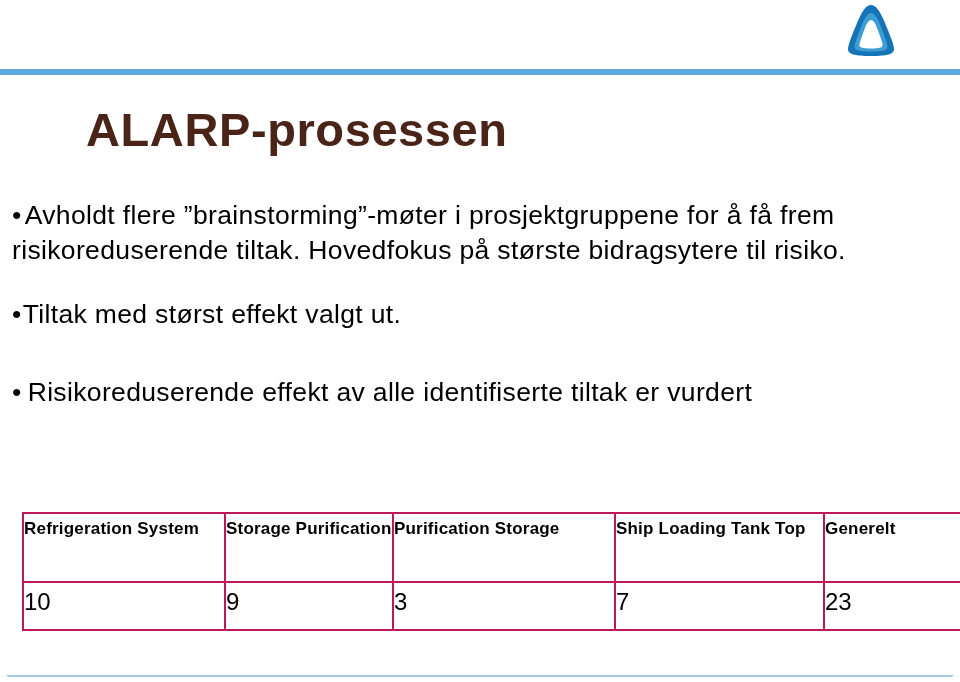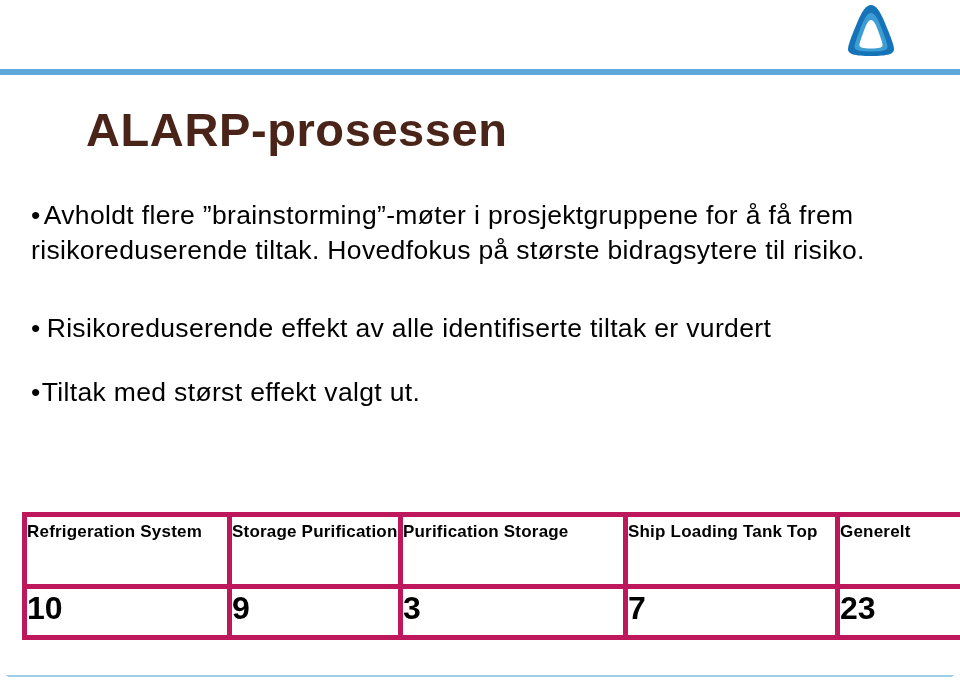--- a/index.html
+++ b/index.html
@@ -60,21 +60,21 @@
     font-size: 47px;
     font-weight: bold;
     letter-spacing: 0.6px;
     line-height: 56px;
     white-space: nowrap;
   }
 
   
   .bullets {
     position: absolute;
-    left: 31px;
+    left: 12px;
     top: 198px;
     width: 920px;
   }
   .bullet {
     display: block;
     color: #000000;
     font-size: 26.5px;
     line-height: 35px;
     letter-spacing: 0.35px;
     text-indent: 0;
@@ -92,36 +92,36 @@
   
   .tbl {
     position: absolute;
     left: 22px;
     top: 512px;
     width: 934px;
     border-collapse: collapse;
     table-layout: fixed;
   }
   .tbl td {
-    border: 5px solid #be185d;
+    border: 2px solid #be185d;
     vertical-align: top;
     padding: 4px 0 4px 0;
     color: #000000;
     margin-top: 8px;
   }
   .tbl tr.head td {
     font-size: 17px;
     font-weight: bold;
     line-height: 21px;
     letter-spacing: 0.2px;
     height: 59px;
   }
   .tbl tr.vals td {
-    font-size: 32px;
-    font-weight: bold;
+    font-size: 24px;
+    font-weight: normal;
     line-height: 34px;
     height: 40px;
     padding-top: 2px;
   }
   .c0 { width: 200px; }
   .c1 { width: 166px; }
   .c2 { width: 220px; }
   .c3 { width: 207px; }
   .c4 { width: 141px; }
 </style>
@@ -137,22 +137,22 @@
       <path d="M33 16 C35.4 16 37.6 20 40 26.5 C42.4 33 44.6 39 44.6 41.2 C44.6 43.5 41 44.4 33 44.4 C25 44.4 21.4 43.5 21.4 41.2 C21.4 39 23.6 33 26 26.5 C28.4 20 30.6 16 33 16 Z" fill="#ffffff"></path>
     </svg>
   </div>
 
   <div class="top-rule"></div>
 
   <div class="title">ALARP-prosessen</div>
 
   <div class="bullets">
     <div class="bullet b1"><span class="dot">•</span><span>Avholdt flere ”brainstorming”-møter i prosjektgruppene for å få frem risikoreduserende tiltak.  Hovedfokus på største bidragsytere til risiko.</span></div>
+    <div class="bullet b3"><span class="dot">•</span><span>Tiltak med størst effekt valgt ut.</span></div>
     <div class="bullet b2"><span class="dot">•</span><span>Risikoreduserende effekt av alle identifiserte tiltak er vurdert</span></div>
-    <div class="bullet b3"><span class="dot">•</span><span>Tiltak med størst effekt valgt ut.</span></div>
   </div>
 
   <table class="tbl">
     <tbody>
       <tr class="head">
         <td class="c0">Refrigeration System</td>
         <td class="c1">Storage Purification</td>
         <td class="c2">Purification Storage</td>
         <td class="c3">Ship Loading Tank Top</td>
         <td class="c4">Generelt</td>

